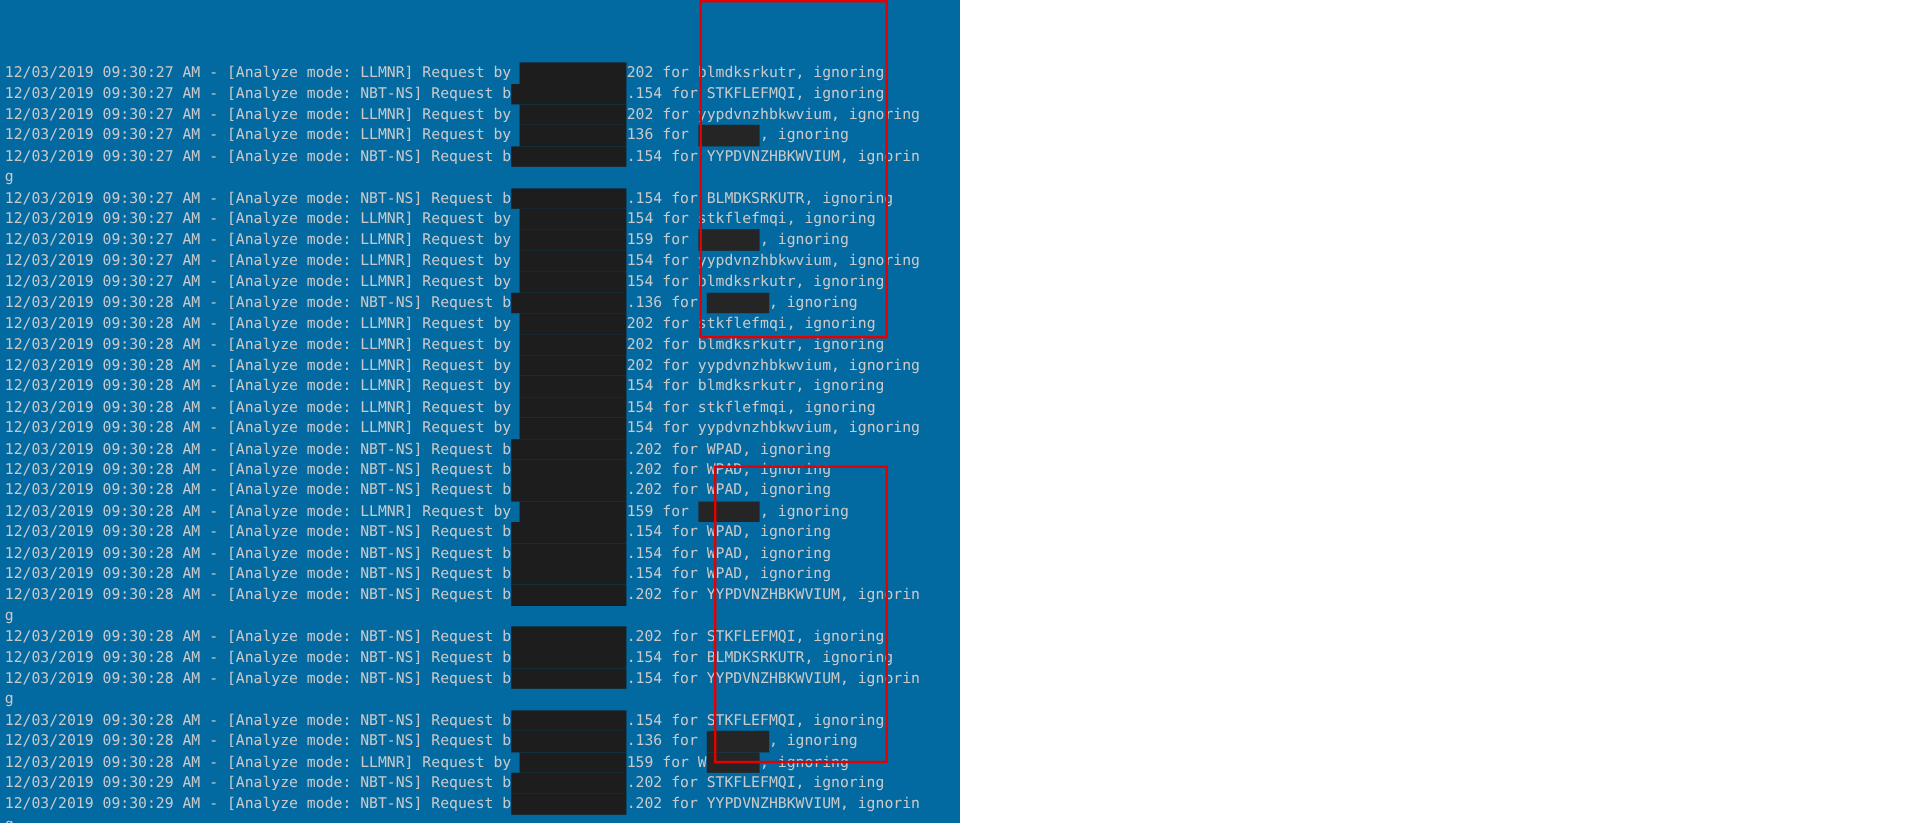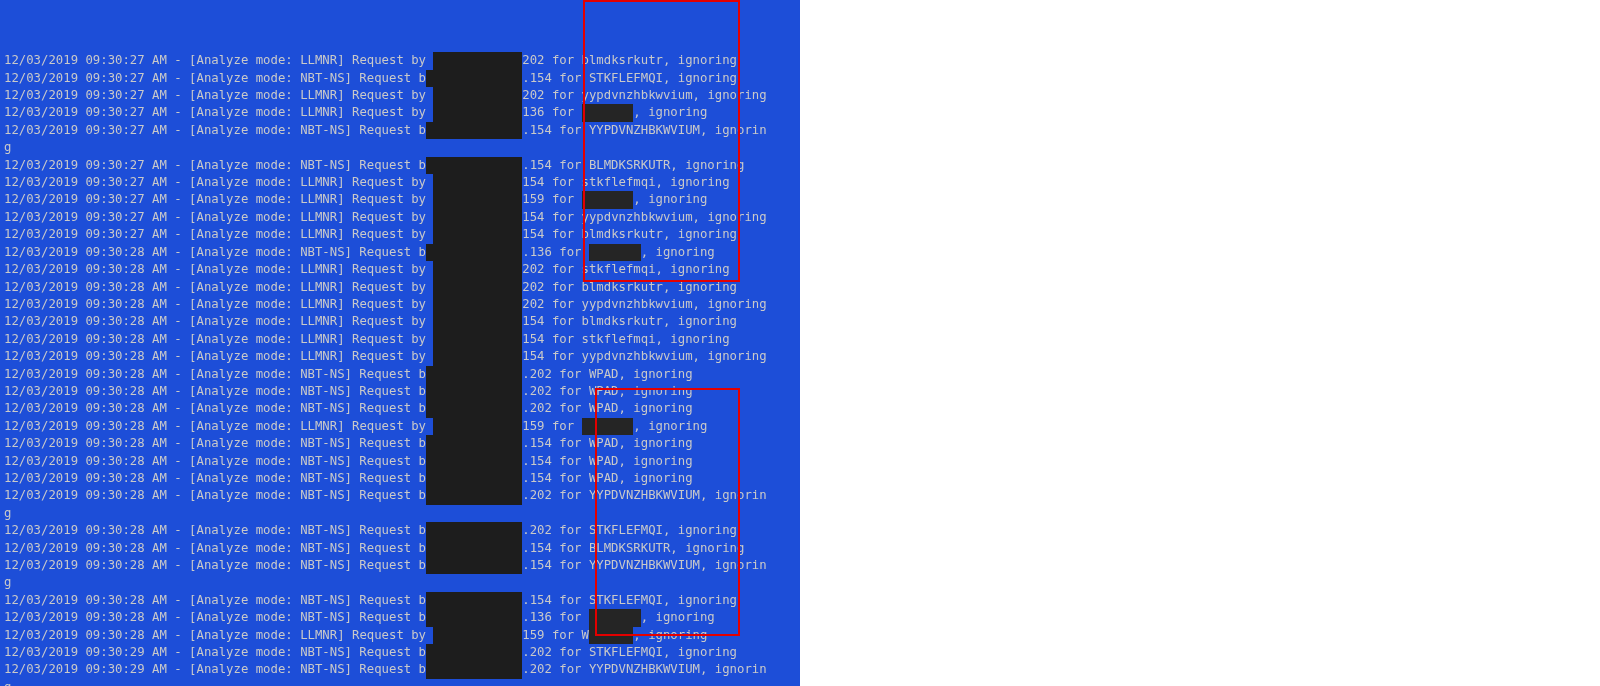--- a/index.html
+++ b/index.html
@@ -4,21 +4,21 @@
 <style>
   html,body{
     margin:0;padding:0;
     background:#fff;
     width:1600px;height:686px;
     overflow:hidden;
   }
   .term{
     position:relative;
     width:800px;height:686px;
-    background:#1d4ed8;
+    background:#0369a1;
     font-family:"DejaVu Sans Mono","Menlo","Consolas",monospace;
     font-size:12.3px;
     line-height:17.4px;
     color:#c9c9c9;
     letter-spacing:0;
     white-space:pre;
     padding-left:4px;
     box-sizing:border-box;
   }
   .row{display:block;} 

